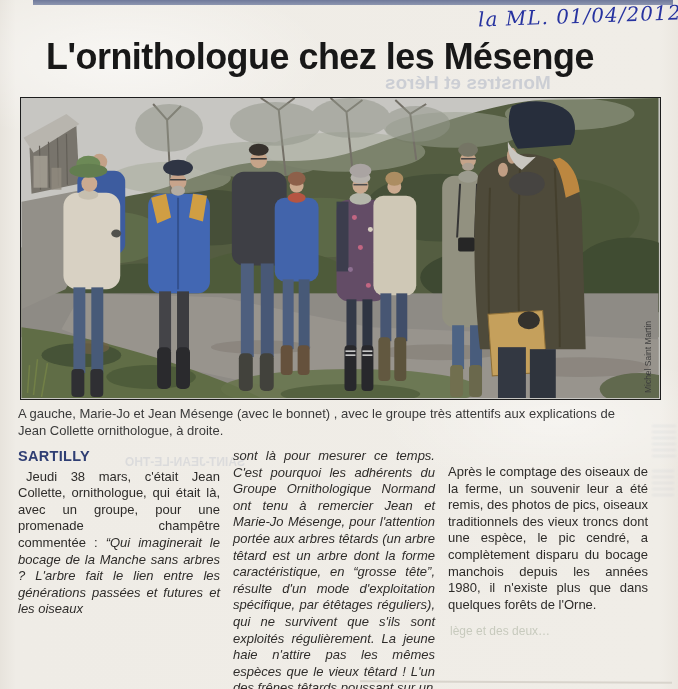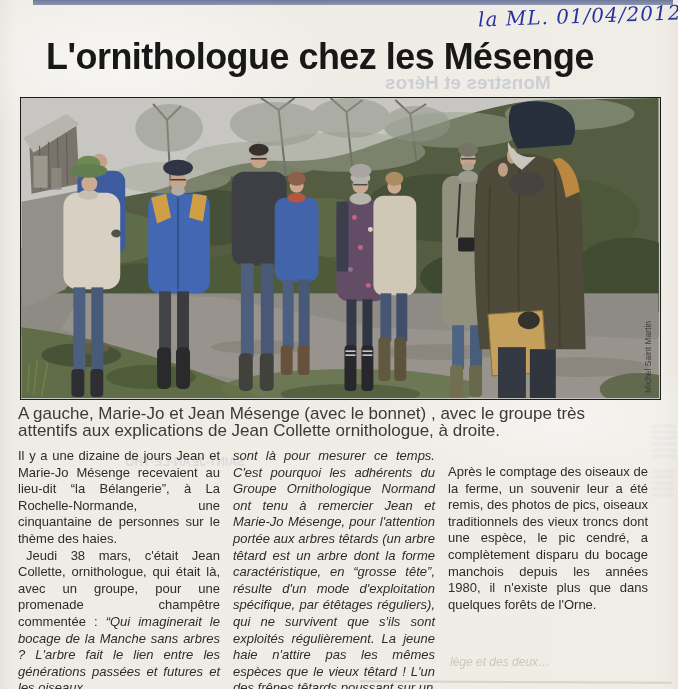--- a/index.html
+++ b/index.html
@@ -17,24 +17,24 @@
     left:478px;top:4px;width:200px;font-family:"DejaVu Serif",serif;font-style:italic;
     font-size:20px;color:#2733a0;transform:rotate(-2deg);letter-spacing:1px;white-space:nowrap;
   }
   #headline{
     left:46px;top:36px;margin:0;font-size:37px;font-weight:700;color:#181818;
     letter-spacing:-0.5px;transform:scaleX(.97);transform-origin:left;white-space:nowrap;
   }
   .ghost{color:#a9b1c3;opacity:.5;transform:scaleX(-1);white-space:nowrap;}
   #ghost-headline{left:385px;top:72px;font-size:19px;font-weight:700;}
   #ghost-sartilly{left:125px;top:455px;font-size:12px;font-weight:700;opacity:.28;}
-  #ghost-bottom{left:450px;top:655px;font-size:12px;font-style:italic;color:#96a08b;opacity:.45;transform:none;}
+  #ghost-bottom{left:450px;top:624px;font-size:12px;color:#96a08b;opacity:.45;transform:none;}
   .ghost-smudge{background:repeating-linear-gradient(#b9c0cc 0 2px,transparent 2px 6px);opacity:.22;filter:blur(1px);}
   #photo-frame{left:20px;top:97px;width:641px;height:303px;border:1.5px solid #1d1d1d;box-sizing:border-box;background:#c7c6c2;}
-  #caption{left:18px;top:406px;width:627px;font-size:17px;line-height:16.5px;color:#3a3a3a;}
+  #caption{left:18px;top:406px;width:627px;font-size:13px;line-height:16.5px;color:#3a3a3a;}
   .col{top:448px;width:202px;font-size:13px;line-height:16.6px;text-align:justify;}
   #col1{left:18px;} #col2{left:233px;} #col3{left:448px;width:200px;}
   .col p{margin:0;}
   .ital{font-style:italic;}
   #section-header{margin:0 0 4px 0;font-size:14.5px;font-weight:700;color:#2f3e73;letter-spacing:.3px;}
   .indent{text-indent:8px;}
   .para-gap{margin-top:16px !important;}
   #crease{left:360px;top:681px;width:312px;height:2px;background:#d8d4cc;transform:rotate(.3deg);}
 </style>
 </head>
@@ -246,21 +246,21 @@
   </div>
 
   <div id="caption" class="abs">A gauche, Marie-Jo et Jean Mésenge (avec le bonnet) , avec le groupe très attentifs aux explications de Jean Collette ornithologue, à droite.</div>
 
   <div class="abs ghost-smudge" style="left:652px;top:425px;width:24px;height:34px;"></div>
   <div class="abs ghost-smudge" style="left:652px;top:470px;width:22px;height:26px;"></div>
 
   <div id="ghost-sartilly" class="abs ghost">SAINT-JEAN-LE-THO</div>
 
   <div id="col1" class="abs col">
-    <p>Il y a une dizaine de jours Jean et Marie-Jo Mésenge recevaient au lieu-dit “la Bélangerie”, à La Rochelle-Normande, une cinquantaine de personnes sur le thème des haies.</p>
+    <h2 id="section-header">SARTILLY</h2>
     <p class="indent"><span>Jeudi 38 mars, c'était Jean Collette, ornithologue, qui était là, avec un groupe, pour une promenade champêtre commentée : </span><span class="ital">“Qui imaginerait le bocage de la Manche sans arbres ? L'arbre fait le lien entre les générations passées et futures et les oiseaux</span></p>
   </div>
 
   <div id="col2" class="abs col">
     <p class="ital">sont là pour mesurer ce temps. C'est pourquoi les adhérents du Groupe Ornithologique Normand ont tenu à remercier Jean et Marie-Jo Mésenge, pour l'attention portée aux arbres têtards (un arbre têtard est un arbre dont la forme caractéristique, en “grosse tête”, résulte d'un mode d'exploitation spécifique, par étêtages réguliers), qui ne survivent que s'ils sont exploités régulièrement. La jeune haie n'attire pas les mêmes espèces que le vieux têtard ! L'un des frênes têtards poussant sur un</p>
   </div>
 
   <div id="col3" class="abs col">
     <p class="para-gap">Après le comptage des oiseaux de la ferme, un souvenir leur a été remis, des photos de pics, oiseaux traditionnels des vieux troncs dont une espèce, le pic cendré, a complètement disparu du bocage manchois depuis les années 1980, il n'existe plus que dans quelques forêts de l'Orne.</p>
   </div>

